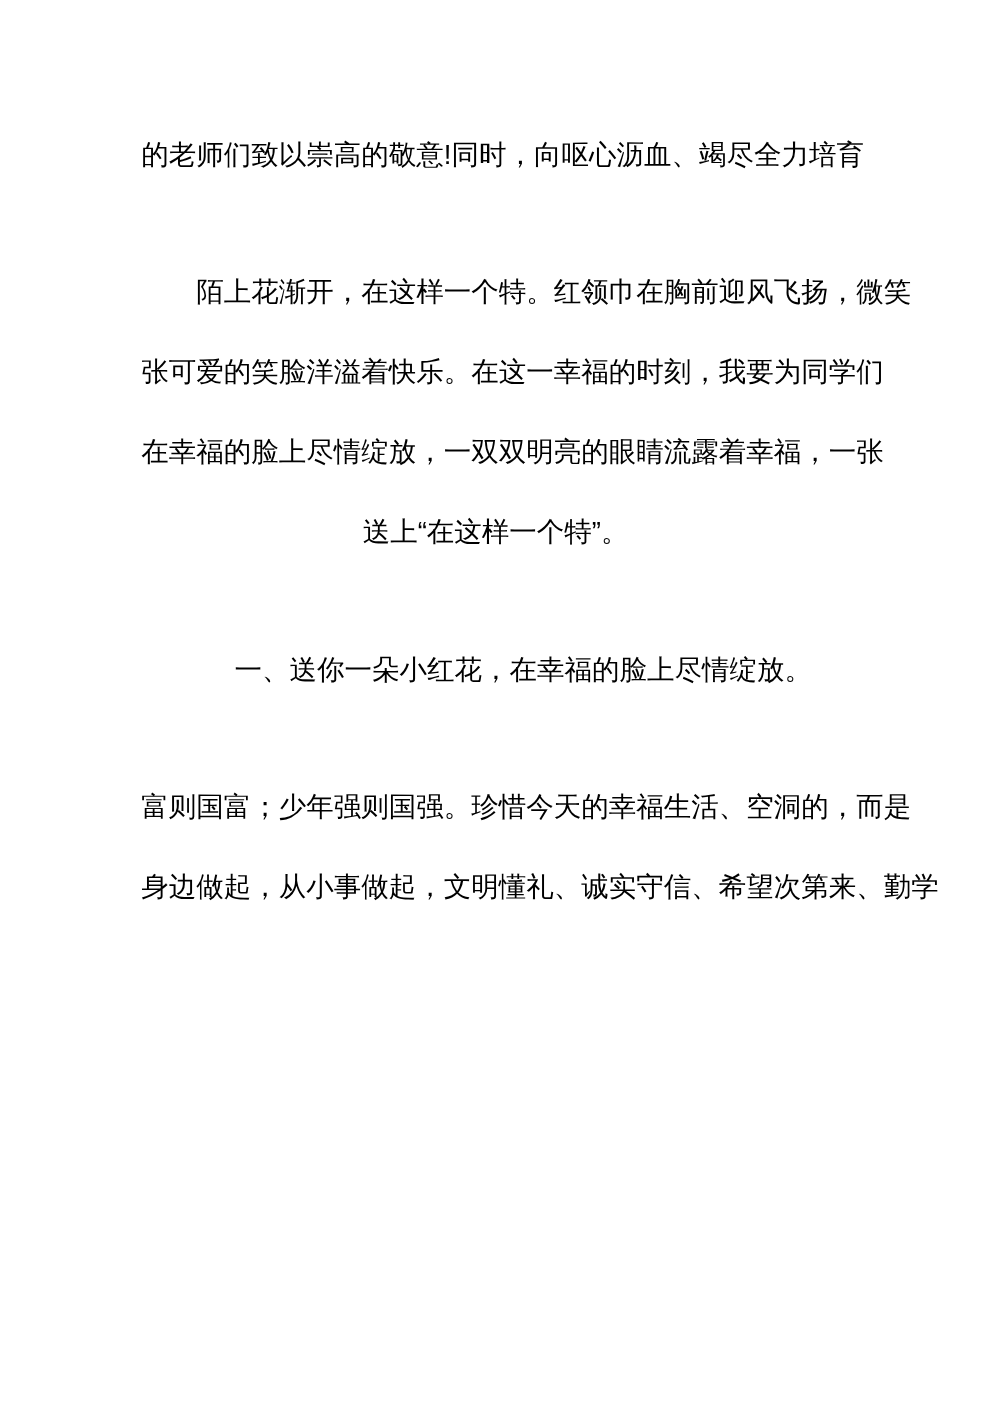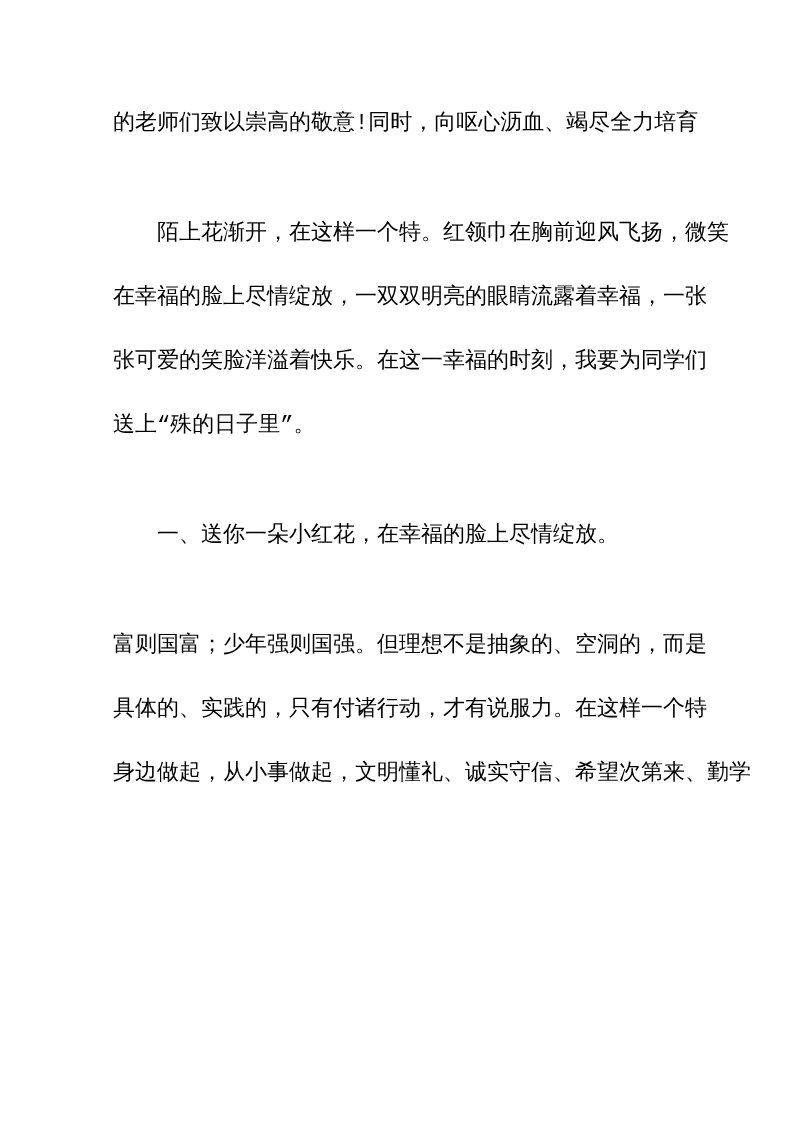--- a/index.html
+++ b/index.html
@@ -8,21 +8,22 @@
     background: #ffffff;
   }
   .page {
     position: relative;
     box-sizing: border-box;
     width: 793px;
     height: 901px;
     background: #ffffff;
     padding: 92px 113px 0 113px;
     overflow: hidden;
-    font-family: Liberation Mono, monospace;
+    font-family: Liberation Sans, sans-serif;
+    text-align: center;
   }
   .para { margin: 0; }
   .para + .para { margin-top: 46px; }
   .line {
     font-size: 22px;
     line-height: 64px;
     color: #000000;
     white-space: nowrap;
     letter-spacing: 0;
   }
@@ -33,28 +34,27 @@
 <body>
 
 <div class="page">
 
   <div class="para">
     <div class="line">的老师们致以崇高的敬意!同时，向呕心沥血、竭尽全力培育</div>
   </div>
 
   <div class="para">
     <div class="line indent">陌上花渐开，在这样一个特。红领巾在胸前迎风飞扬，微笑</div>
+    <div class="line">张可爱的笑脸洋溢着快乐。在这一幸福的时刻，我要为同学们</div>
     <div class="line">在幸福的脸上尽情绽放，一双双明亮的眼睛流露着幸福，一张</div>
-    <div class="line">张可爱的笑脸洋溢着快乐。在这一幸福的时刻，我要为同学们</div>
-    <div class="line">送上“殊的日子里”。</div>
+    <div class="line">送上“在这样一个特”。</div>
   </div>
 
   <div class="para heading">
     <div class="line indent">一、送你一朵小红花，在幸福的脸上尽情绽放。</div>
   </div>
 
   <div class="para">
-    <div class="line">富则国富；少年强则国强。但理想不是抽象的、空洞的，而是</div>
-    <div class="line">具体的、实践的，只有付诸行动，才有说服力。在这样一个特</div>
+    <div class="line">富则国富；少年强则国强。珍惜今天的幸福生活、空洞的，而是</div>
     <div class="line">身边做起，从小事做起，文明懂礼、诚实守信、希望次第来、勤学</div>
   </div>
 
 </div>
 
 </body></html>

